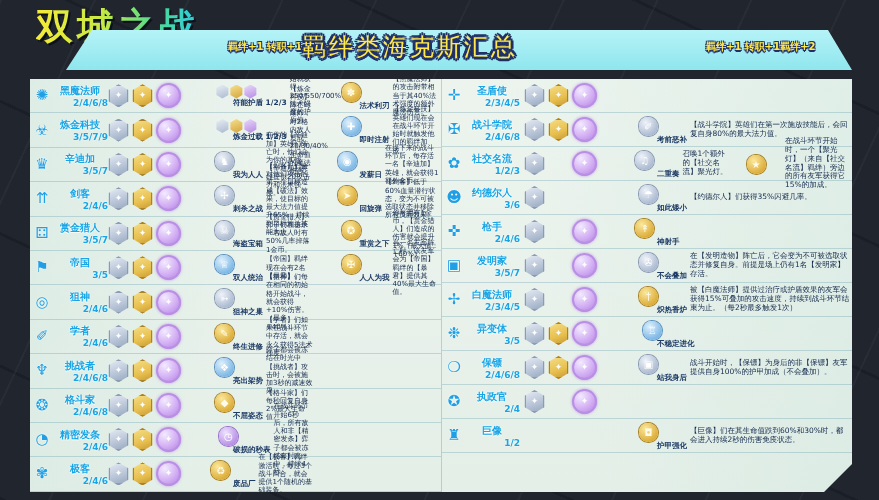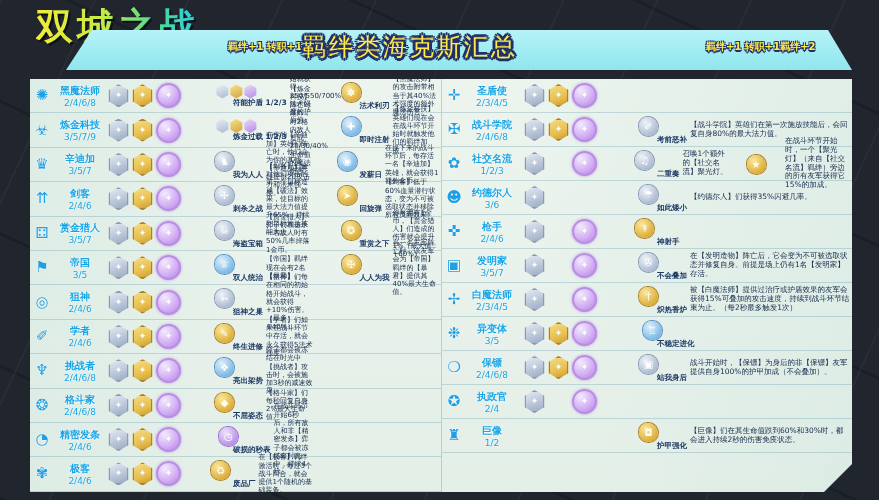--- a/index.html
+++ b/index.html
@@ -36,21 +36,21 @@
   .row{display:flex;align-items:center;box-sizing:border-box;padding:1px 2px;
     border-bottom:1px solid rgba(90,150,165,.30);}
   .row.left{height:34.4px;} .row.right{height:34px;}
   
   .trait{display:flex;align-items:center;flex:0 0 76px;min-width:0;}
   .ticon{width:20px;font-size:15px;line-height:1;color:#1f9fe6;text-align:center;flex:0 0 20px;
     text-shadow:0 0 2px rgba(255,255,255,.9);}
   .tmeta{flex:1;text-align:center;min-width:0;}
   .tname{font-size:10px;font-weight:bold;color:#17a5e6;white-space:nowrap;
     text-shadow:0 0 2px #fff,0 1px 0 rgba(255,255,255,.8);}
-  .ttiers{font-size:9px;font-weight:normal;color:#17a5e6;text-shadow:0 0 2px #fff;}
+  .ttiers{font-size:9px;font-weight:bold;color:#17a5e6;text-shadow:0 0 2px #fff;text-align:right;}
   
   .hexzone{display:flex;align-items:center;gap:3px;flex:0 0 78px;}
   .row.right .hexzone{flex:0 0 86px;padding-left:4px;}
   .hex,.hexspacer{width:21px;height:23px;flex:0 0 auto;position:relative;}
   .hex{clip-path:polygon(50% 0,96% 25%,96% 75%,50% 100%,4% 75%,4% 25%);
     display:flex;align-items:center;justify-content:center;}
   .hex.silver{background:linear-gradient(160deg,#e8eef6,#b6c3d6 60%,#93a3bb);box-shadow:inset 0 0 0 2px #8c9bb3;}
   .hex.gold{background:linear-gradient(160deg,#f7e08a,#e7bf4e 60%,#c2922f);box-shadow:inset 0 0 0 2px #a8832a;}
   .hex.prism{width:25px;height:25px;clip-path:none;border-radius:50%;
     background:radial-gradient(circle at 35% 30%,#f3eaff,#d0aaf2 55%,#a678dc);

